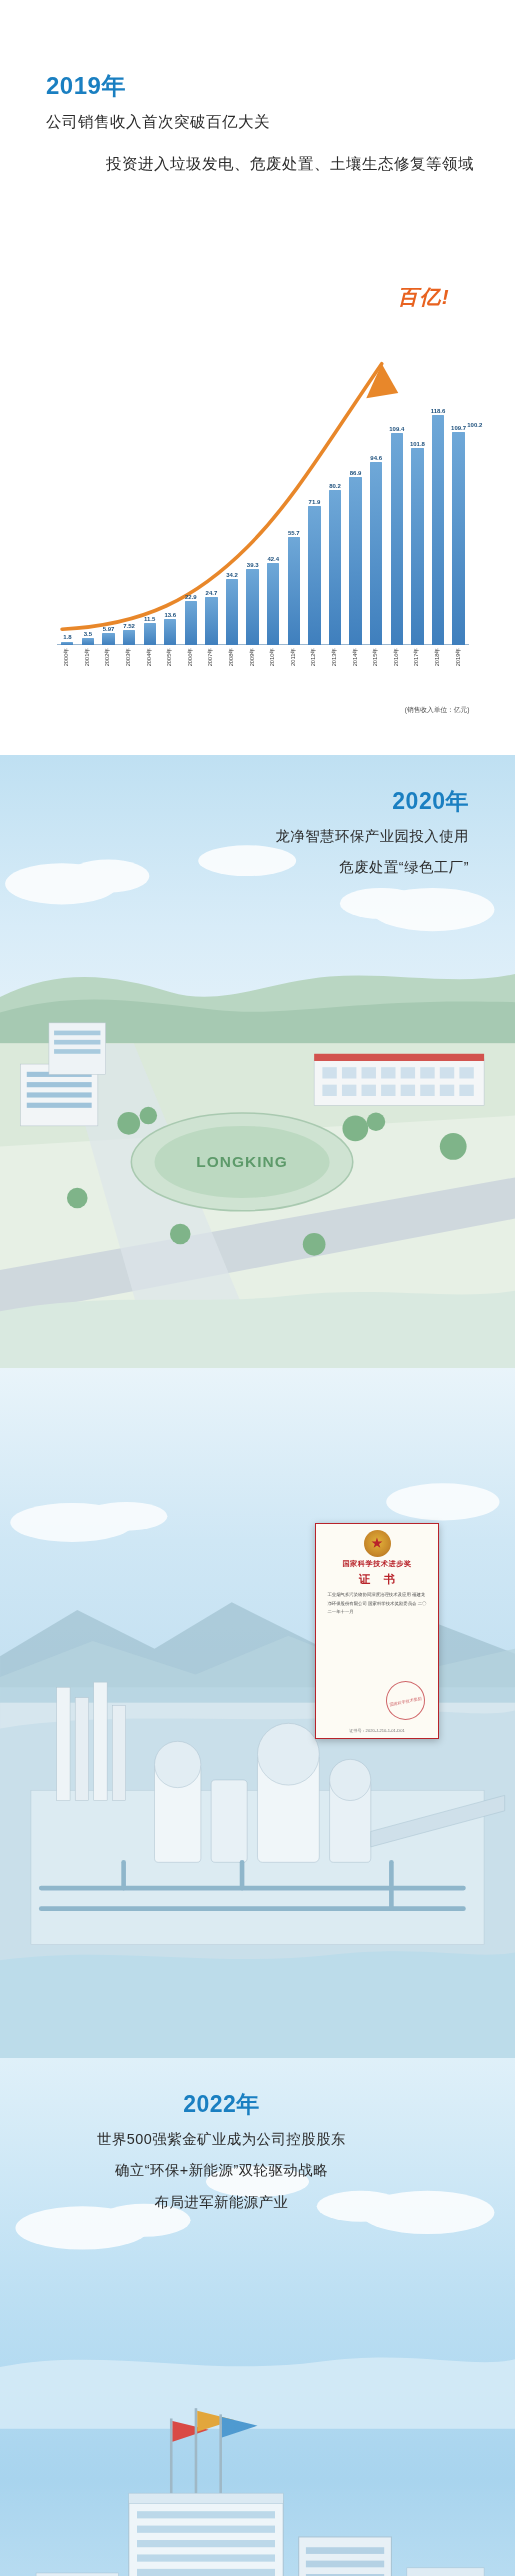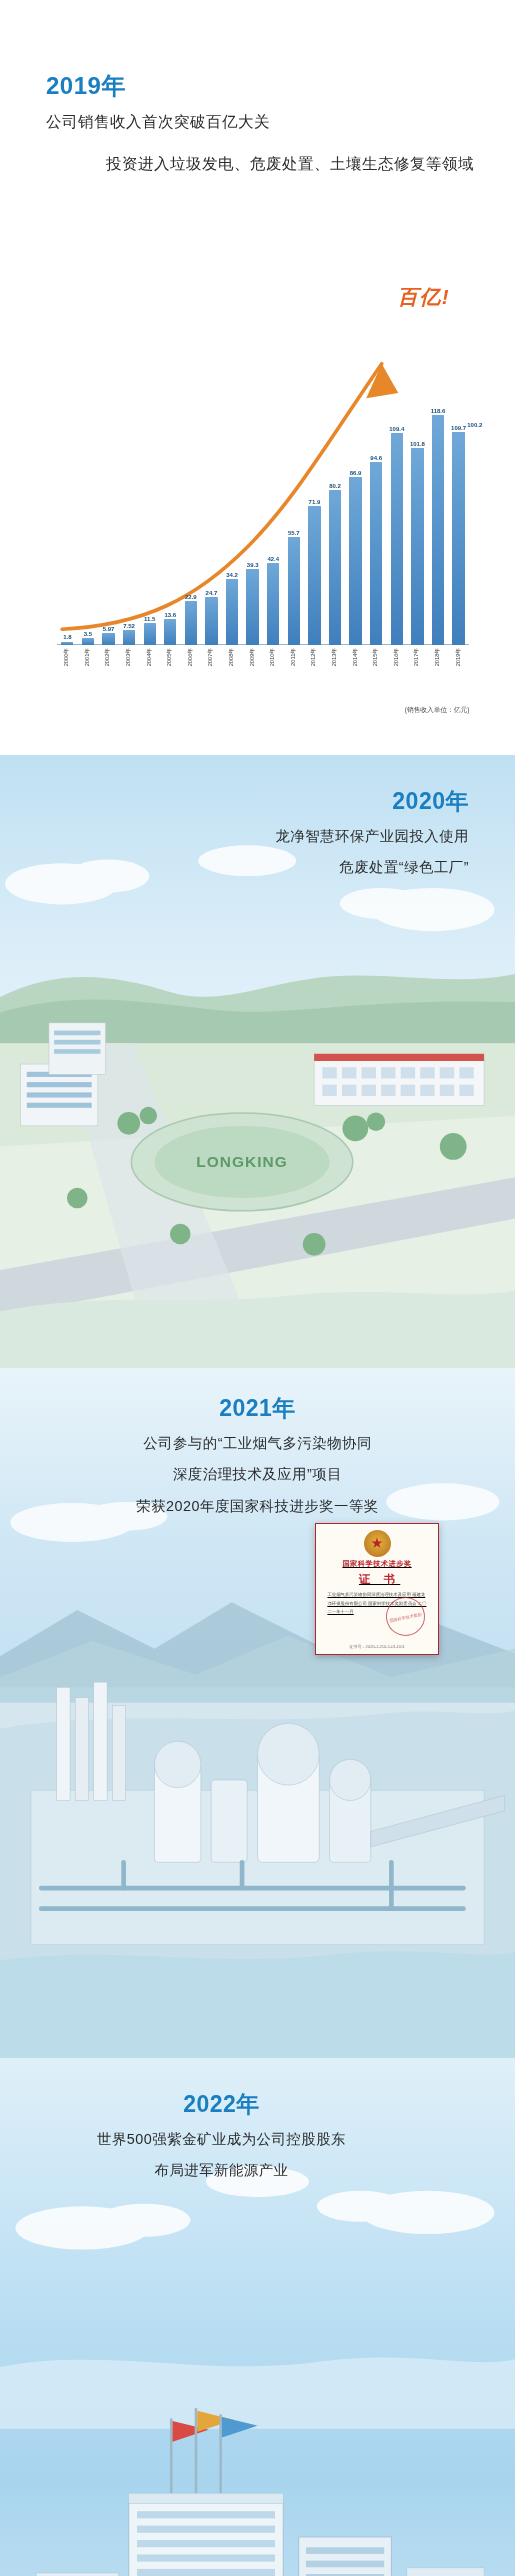--- a/index.html
+++ b/index.html
@@ -202,28 +202,27 @@
     color: #2b2b2b;
     margin-top: 8.2px;
     line-height: 1.6;
     letter-spacing: 0.5px;
   }
 
   
   .cert {
     position: absolute;
     left: 315px; top: 155px;
-    width: 124px; height: 132px;
+    width: 124px; height: 216px;
     background: #fdfbf4;
     border: 1.5px solid #b8232a;
     box-shadow: 0 2.1px 7.2px rgba(0,0,0,.25);
     z-index: 7;
     padding: 5.2px 6.2px;
     text-align: center;
-    text-decoration: underline;
   }
   .cert-emblem {
     width: 27px; height: 27px;
     margin: 1px auto 2.1px;
     border-radius: 50%;
     background: radial-gradient(circle at 50% 45%, #e3b33a 0%, #c8892a 60%, #a8661c 100%);
     position: relative;
   }
   .cert-emblem::after {
     content: "★";
@@ -599,26 +598,20 @@
         <path d="M240 1010 L240 960"></path>
         <path d="M470 1010 L470 960"></path>
         <path d="M760 1050 L760 960"></path>
       </g>
 
       <path d="M720 900 L980 830 L980 860 L720 930 Z" fill="#cfe0ea" stroke="#a9c2d0"></path>
 
       <path d="M0 1150 C 220 1120 420 1165 640 1140 C 820 1120 920 1150 1000 1135 L1000 1340 L0 1340 Z" fill="#bcdcea"></path>
     </svg>
 
-    <div class="s3-head">
-      <div class="s3-year">2021年</div>
-      <div class="s3-line">公司参与的“工业烟气多污染物协同</div>
-      <div class="s3-line">深度治理技术及应用”项目</div>
-      <div class="s3-line">荣获2020年度国家科技进步奖一等奖</div>
-    </div>
 
     <div class="cert">
       <div class="cert-emblem"></div>
       <div class="cert-title">国家科学技术进步奖</div>
       <div class="cert-sub">证 书</div>
       <div class="cert-body">工业烟气多污染物协同深度治理技术及应用
 福建龙净环保股份有限公司
 国家科学技术奖励委员会
 二〇二一年十一月</div>
       <div class="cert-stamp">国家科学技术奖励</div>
@@ -693,19 +686,20 @@
         <circle cx="820" cy="1215" r="28"></circle>
           <circle cx="870" cy="1202" r="20"></circle>
         <circle cx="620" cy="1230" r="22"></circle>
           <circle cx="330" cy="1235" r="22"></circle>
       </g>
     </svg>
 
     <div class="s4-head">
       <div class="s4-year">2022年</div>
       <div class="s4-line">世界500强紫金矿业成为公司控股股东</div>
+      <div class="s4-line">确立“环保+新能源”双轮驱动战略</div>
       <div class="s4-line">布局进军新能源产业</div>
     </div>
 
   </div>
 
 </div>
 
 
 </body></html>

